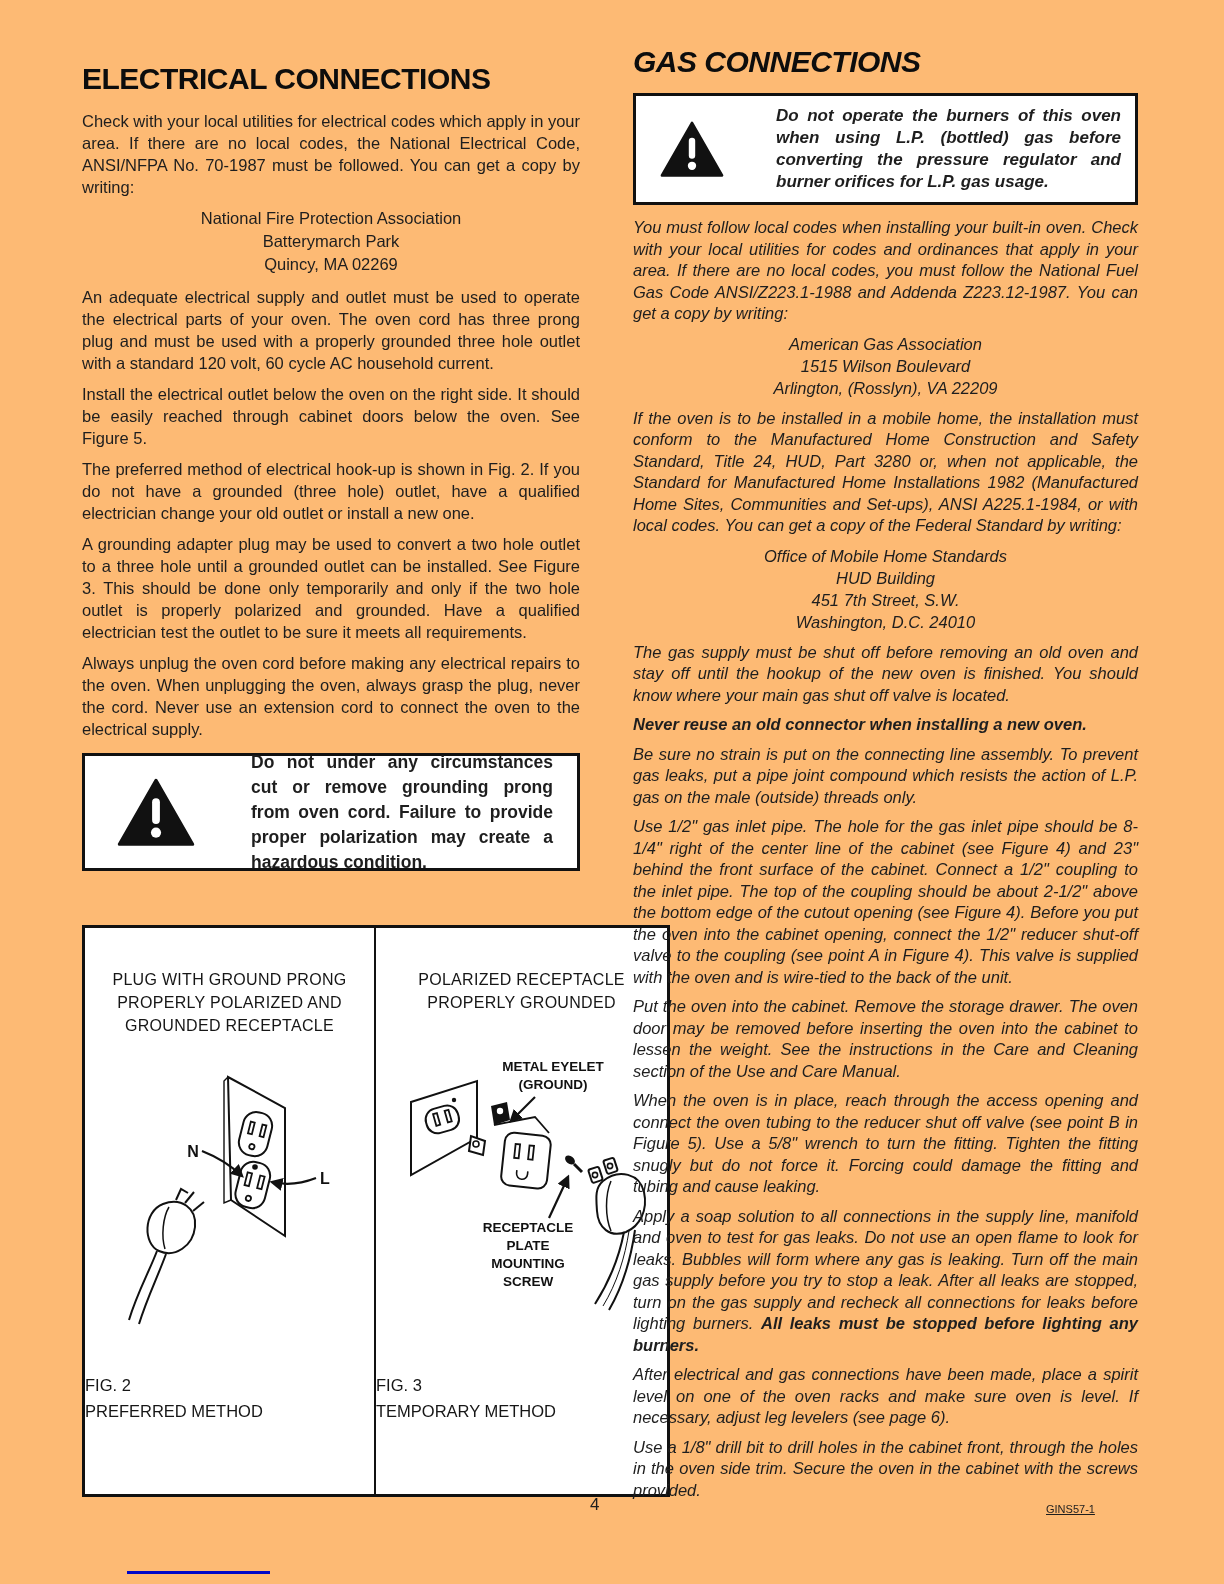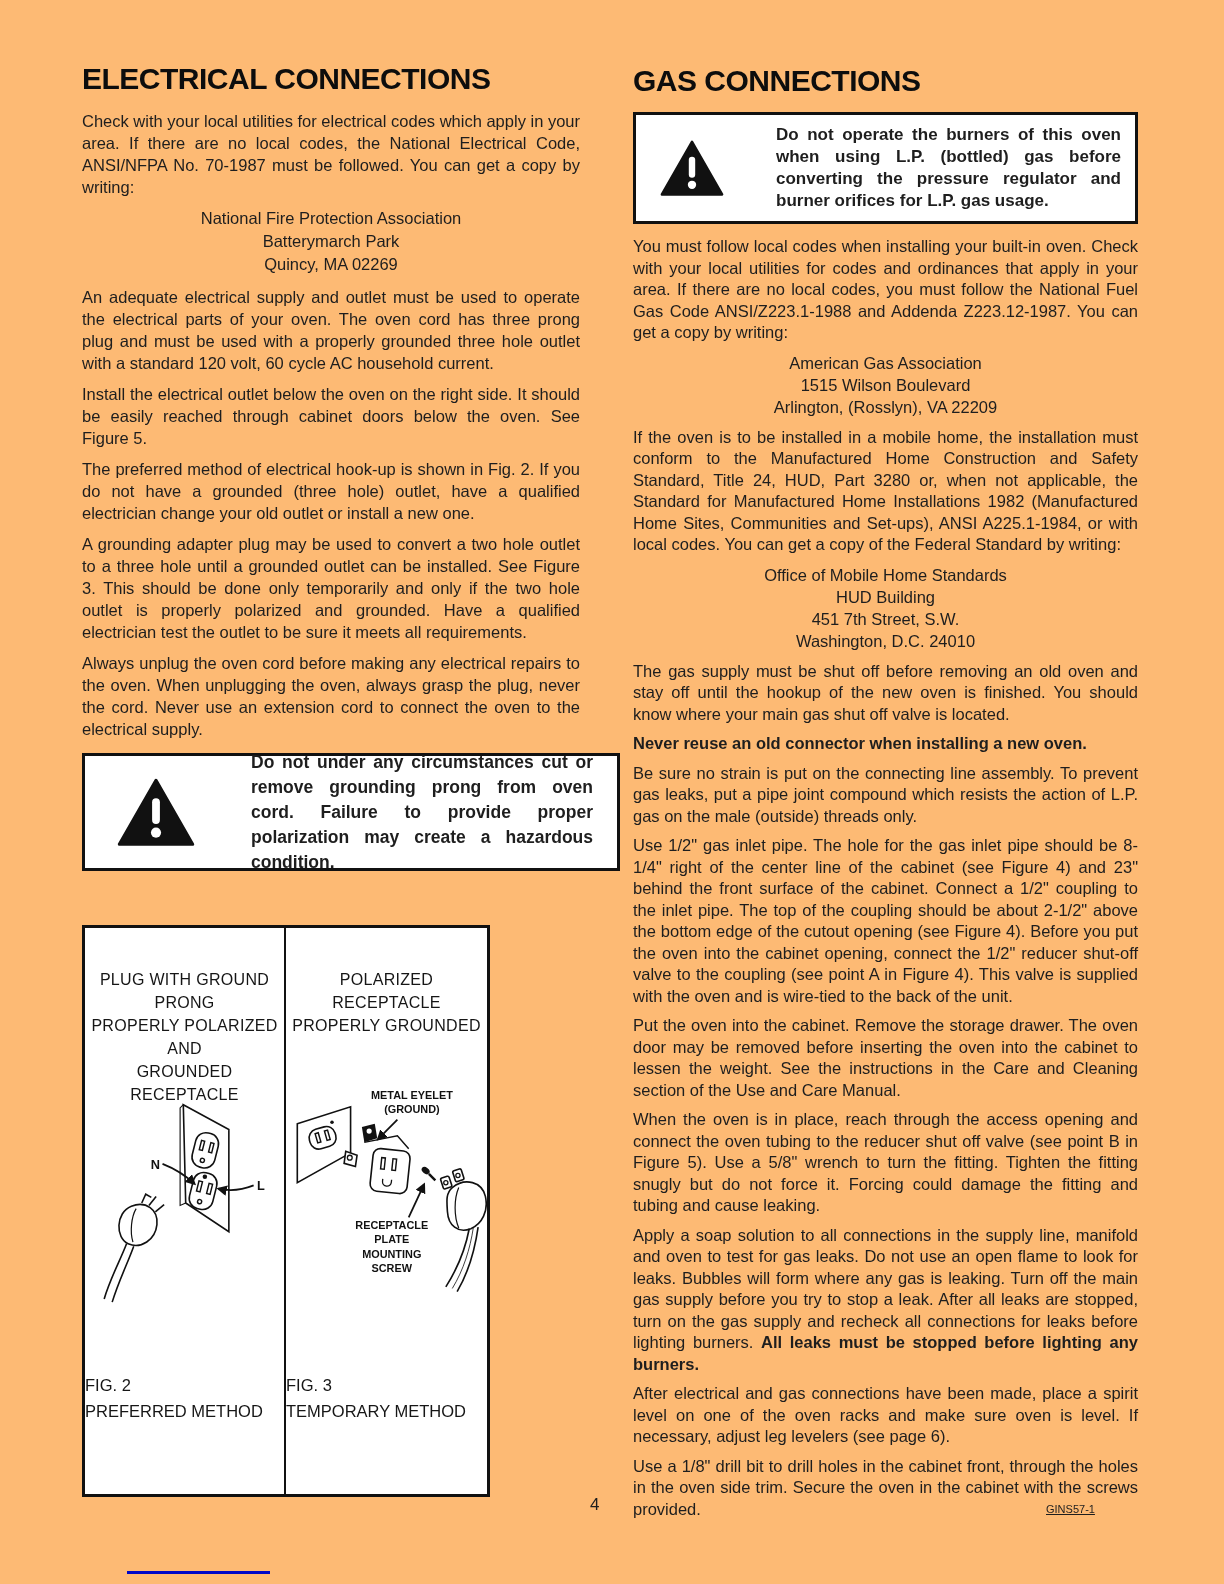--- a/index.html
+++ b/index.html
@@ -3,54 +3,54 @@
 <meta charset="utf-8">
 <style>
   html,body { margin:0; padding:0; background:#e8e8e8; }
   .page {
     position:relative; width:1224px; height:1584px; background:#fdba74;
     font-family:"Liberation Sans", sans-serif; color:#1e1e1e;
     margin:0 auto; overflow:hidden;
   }
   .col { position:absolute; }
   .col-left  { left:82px;  top:62px; width:498px; }
-  .col-right { left:633px; top:64px; width:505px; }
+  .col-right { left:633px; top:45px; width:505px;font-style:italic; }
   h1.section-title {
     font-size:30px; font-weight:bold; color:#0d0d0d;
     margin:0 0 14px 0; letter-spacing:-0.5px;
   }
   .col-left  p.body { font-size:16.5px; line-height:22px; margin:0 0 9px 0; text-align:justify; }
   .col-right p.body { font-size:16.5px; line-height:21.5px; margin:0 0 8px 0; text-align:justify; }
   .address { font-size:16.5px; text-align:center; }
   .col-left  .address { line-height:23px; margin:1px 0 10px 0; }
   .col-right .address { line-height:22px; margin:1px 0 9px 0; }
   .bold { font-weight:bold; }
   p.bold-head { font-weight:bold; }
 
   .warn-box {
     border:3px solid #111; box-sizing:border-box;
     display:flex; align-items:center; background:#fff;gap:16px;
   }
   .warn-box-electrical {
-    position:absolute; left:82px; top:753px; width:538px; height:118px;
+    position:absolute; left:82px; top:753px; width:498px; height:118px;
   }
   .warn-box-electrical .warn-icon { width:78px; flex:0 0 auto; margin-left:32px; }
   .warn-box-electrical .warn-text {
     margin:0 24px 0 40px; font-weight:bold; font-size:17.5px;
     line-height:25px; text-align:justify;
   }
   .warn-box-gas { margin:2px 0 12px 0; padding:9px 0; }
   .warn-box-gas .warn-icon { width:64px; flex:0 0 auto; margin-left:24px; }
   .warn-box-gas .warn-text {
     margin:0 14px 0 36px; font-weight:bold; font-size:17px;
     line-height:22px; text-align:justify;
   }
 
   .figure-box {
-    position:absolute; left:82px; top:925px; width:408px; height:572px;
+    position:absolute; left:82px; top:925px; width:588px; height:572px;
     border:3px solid #111; box-sizing:border-box; display:flex; background:#fff;
   }
   .fig-cell { position:relative; width:50%; height:100%; box-sizing:border-box; }
   .fig-cell.first { border-right:2px solid #111; }
   .fig-label {
     margin-top:40px; text-align:center; font-size:16px; line-height:23px;
     letter-spacing:0.3px; color:#161616;
   }
   .fig-art { position:absolute; left:0; width:100%; }
   .art2 { top:122px; height:330px; }

